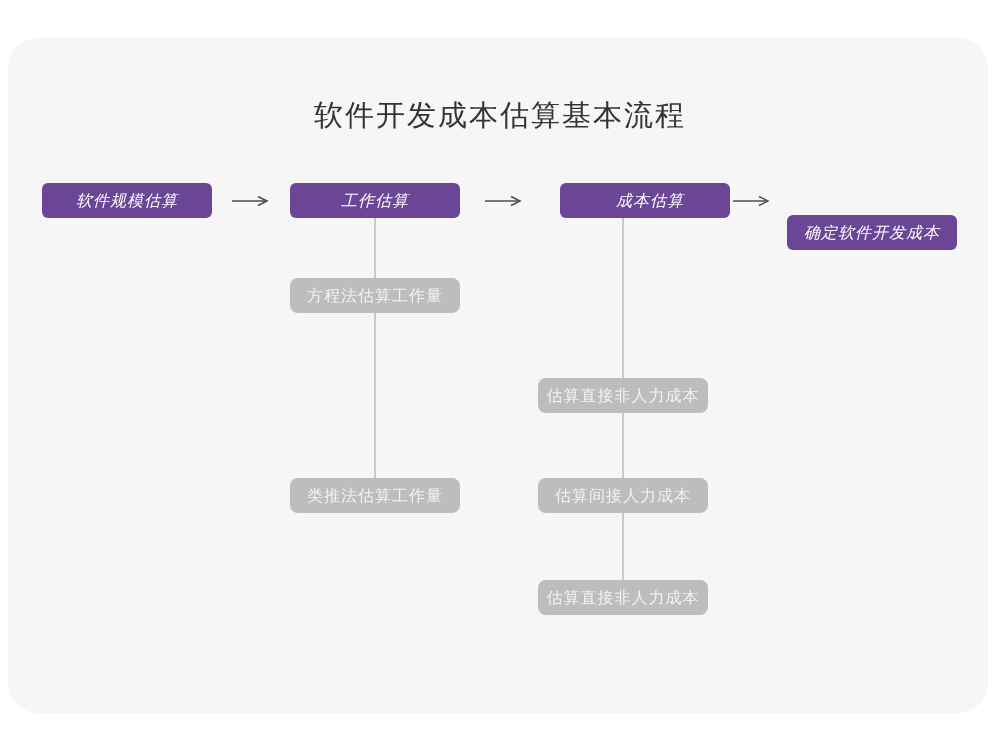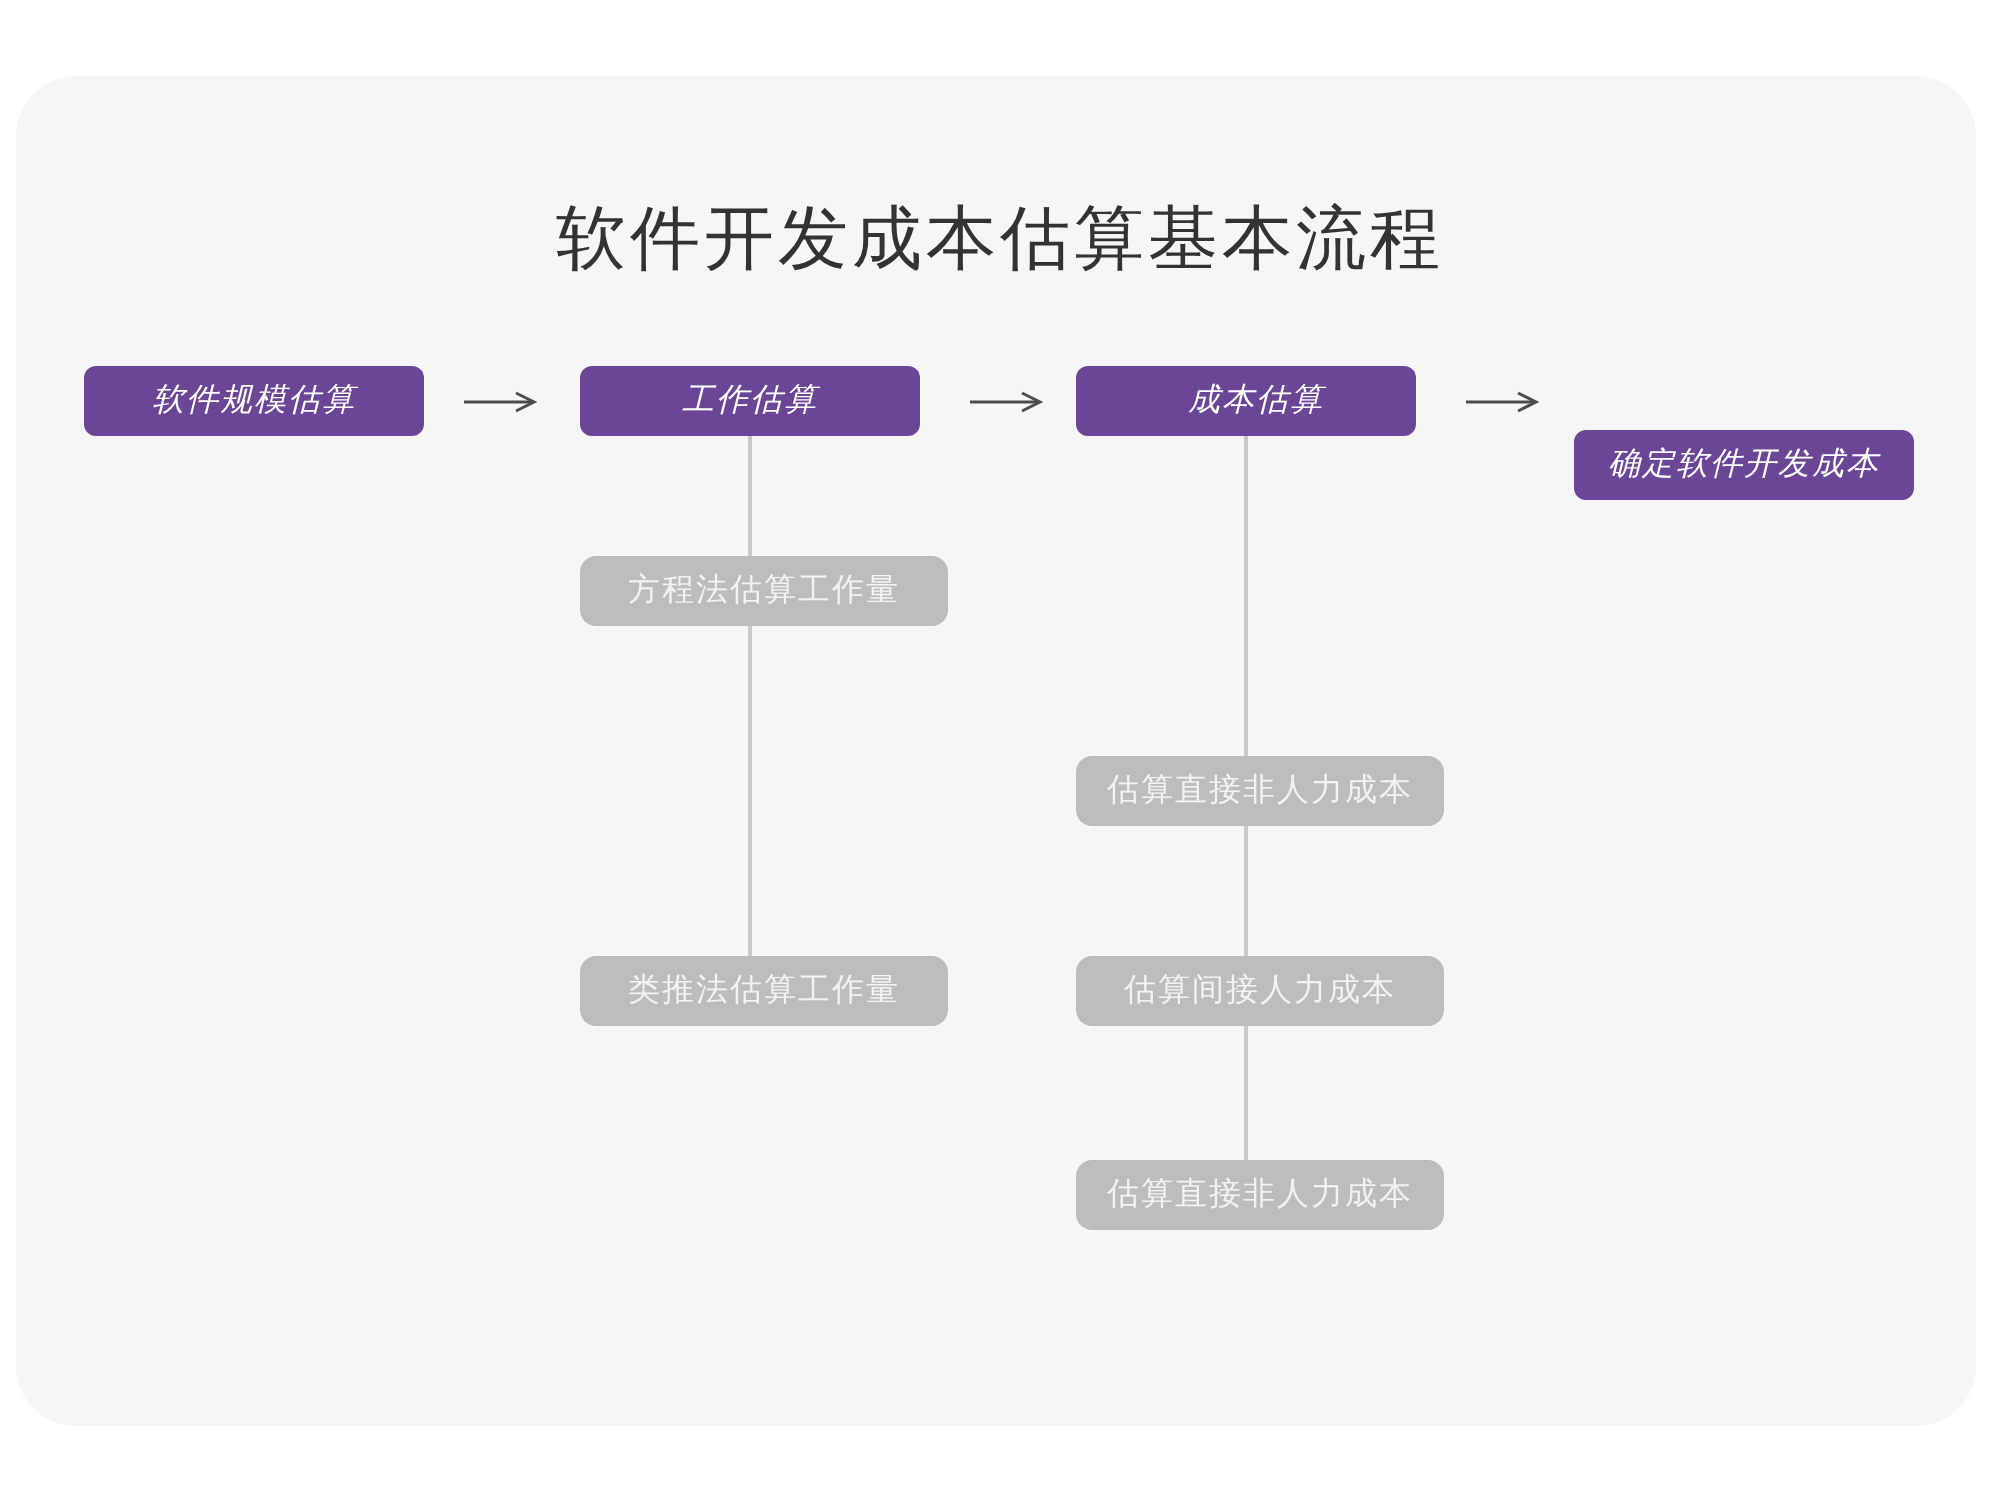--- a/index.html
+++ b/index.html
@@ -17,62 +17,62 @@
     left: 8px; top: 38px;
     width: 980px; height: 675px;
     background: #f6f6f6;
     border-radius: 30px;
   }
   .title {
     position: absolute;
     left: 0; right: 0;
     top: 96px;
     text-align: center;
-    font-size: 35px;
+    font-size: 29px;
     letter-spacing: 2px;
     color: #333333;
     font-weight: 400;
   }
   .main-box {
     position: absolute;
     width: 170px; height: 35px;
     background: #6b4596;
     border-radius: 6px;
     color: #ffffff;
     font-size: 16px;
     line-height: 35px;
     text-align: center;
     letter-spacing: 1px;
     z-index: 3;
     font-style: italic;
   }
   .main-box.b1 { left: 42px;  top: 183px; }
   .main-box.b2 { left: 290px; top: 183px; }
-  .main-box.b3 { left: 538px; top: 183px; padding-left: 10px; }
+  .main-box.b3 { left: 560px; top: 183px; padding-left: 10px; }
   .main-box.b4 { left: 787px; top: 183px; margin-top: 32px; }
   .arrow {
     position: absolute;
     top: 194px;
     width: 40px; height: 14px;
     z-index: 2;
   }
   .arrow.a1 { left: 230px; }
   .arrow.a2 { left: 483px; }
   .arrow.a3 { left: 731px; }
   .vline {
     position: absolute;
     width: 2px;
     background: #c9c9c9;
     z-index: 1;
   }
   .vline.v1 { left: 374px; top: 218px; height: 262px; }
   .vline.v2 { left: 622px; top: 218px; height: 364px; }
   .sub-box {
     position: absolute;
-    width: 184px; height: 35px;
+    width: 170px; height: 35px;
     background: #bdbdbd;
     border-radius: 8px;
     color: #f2f2f2;
     font-size: 16px;
     line-height: 35px;
     text-align: center;
     letter-spacing: 1px;
     z-index: 3;
   }
   .col-work { left: 290px; }

